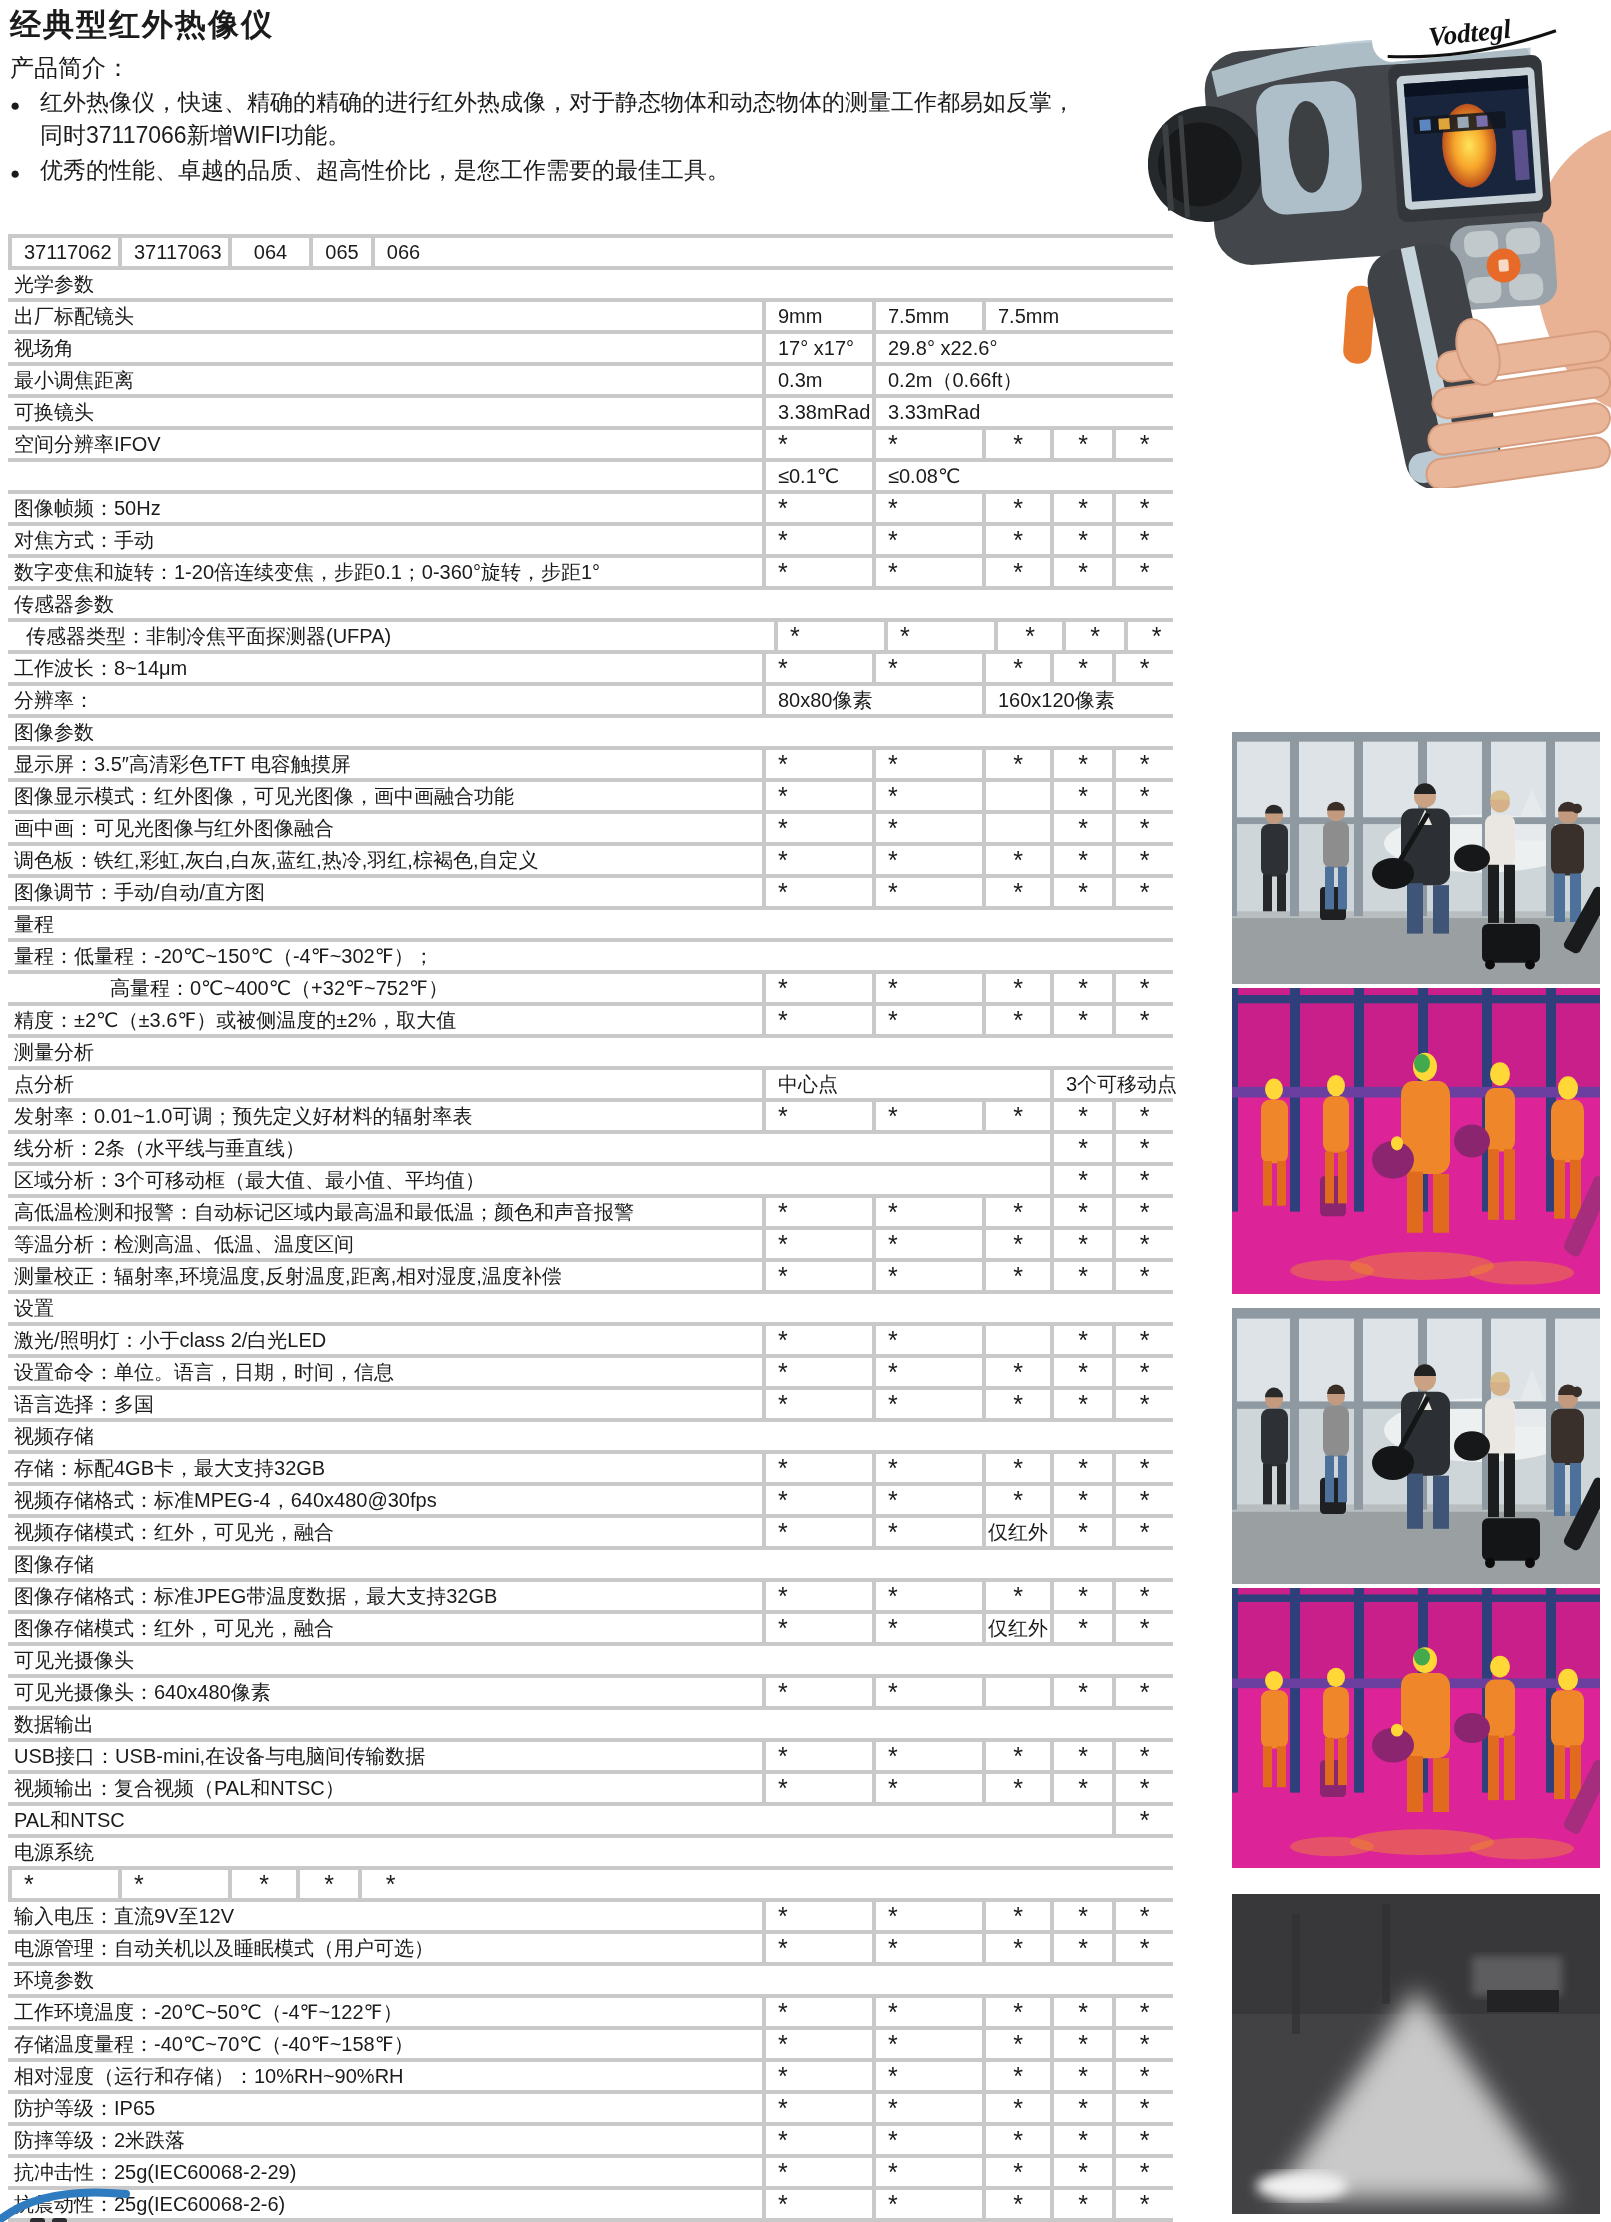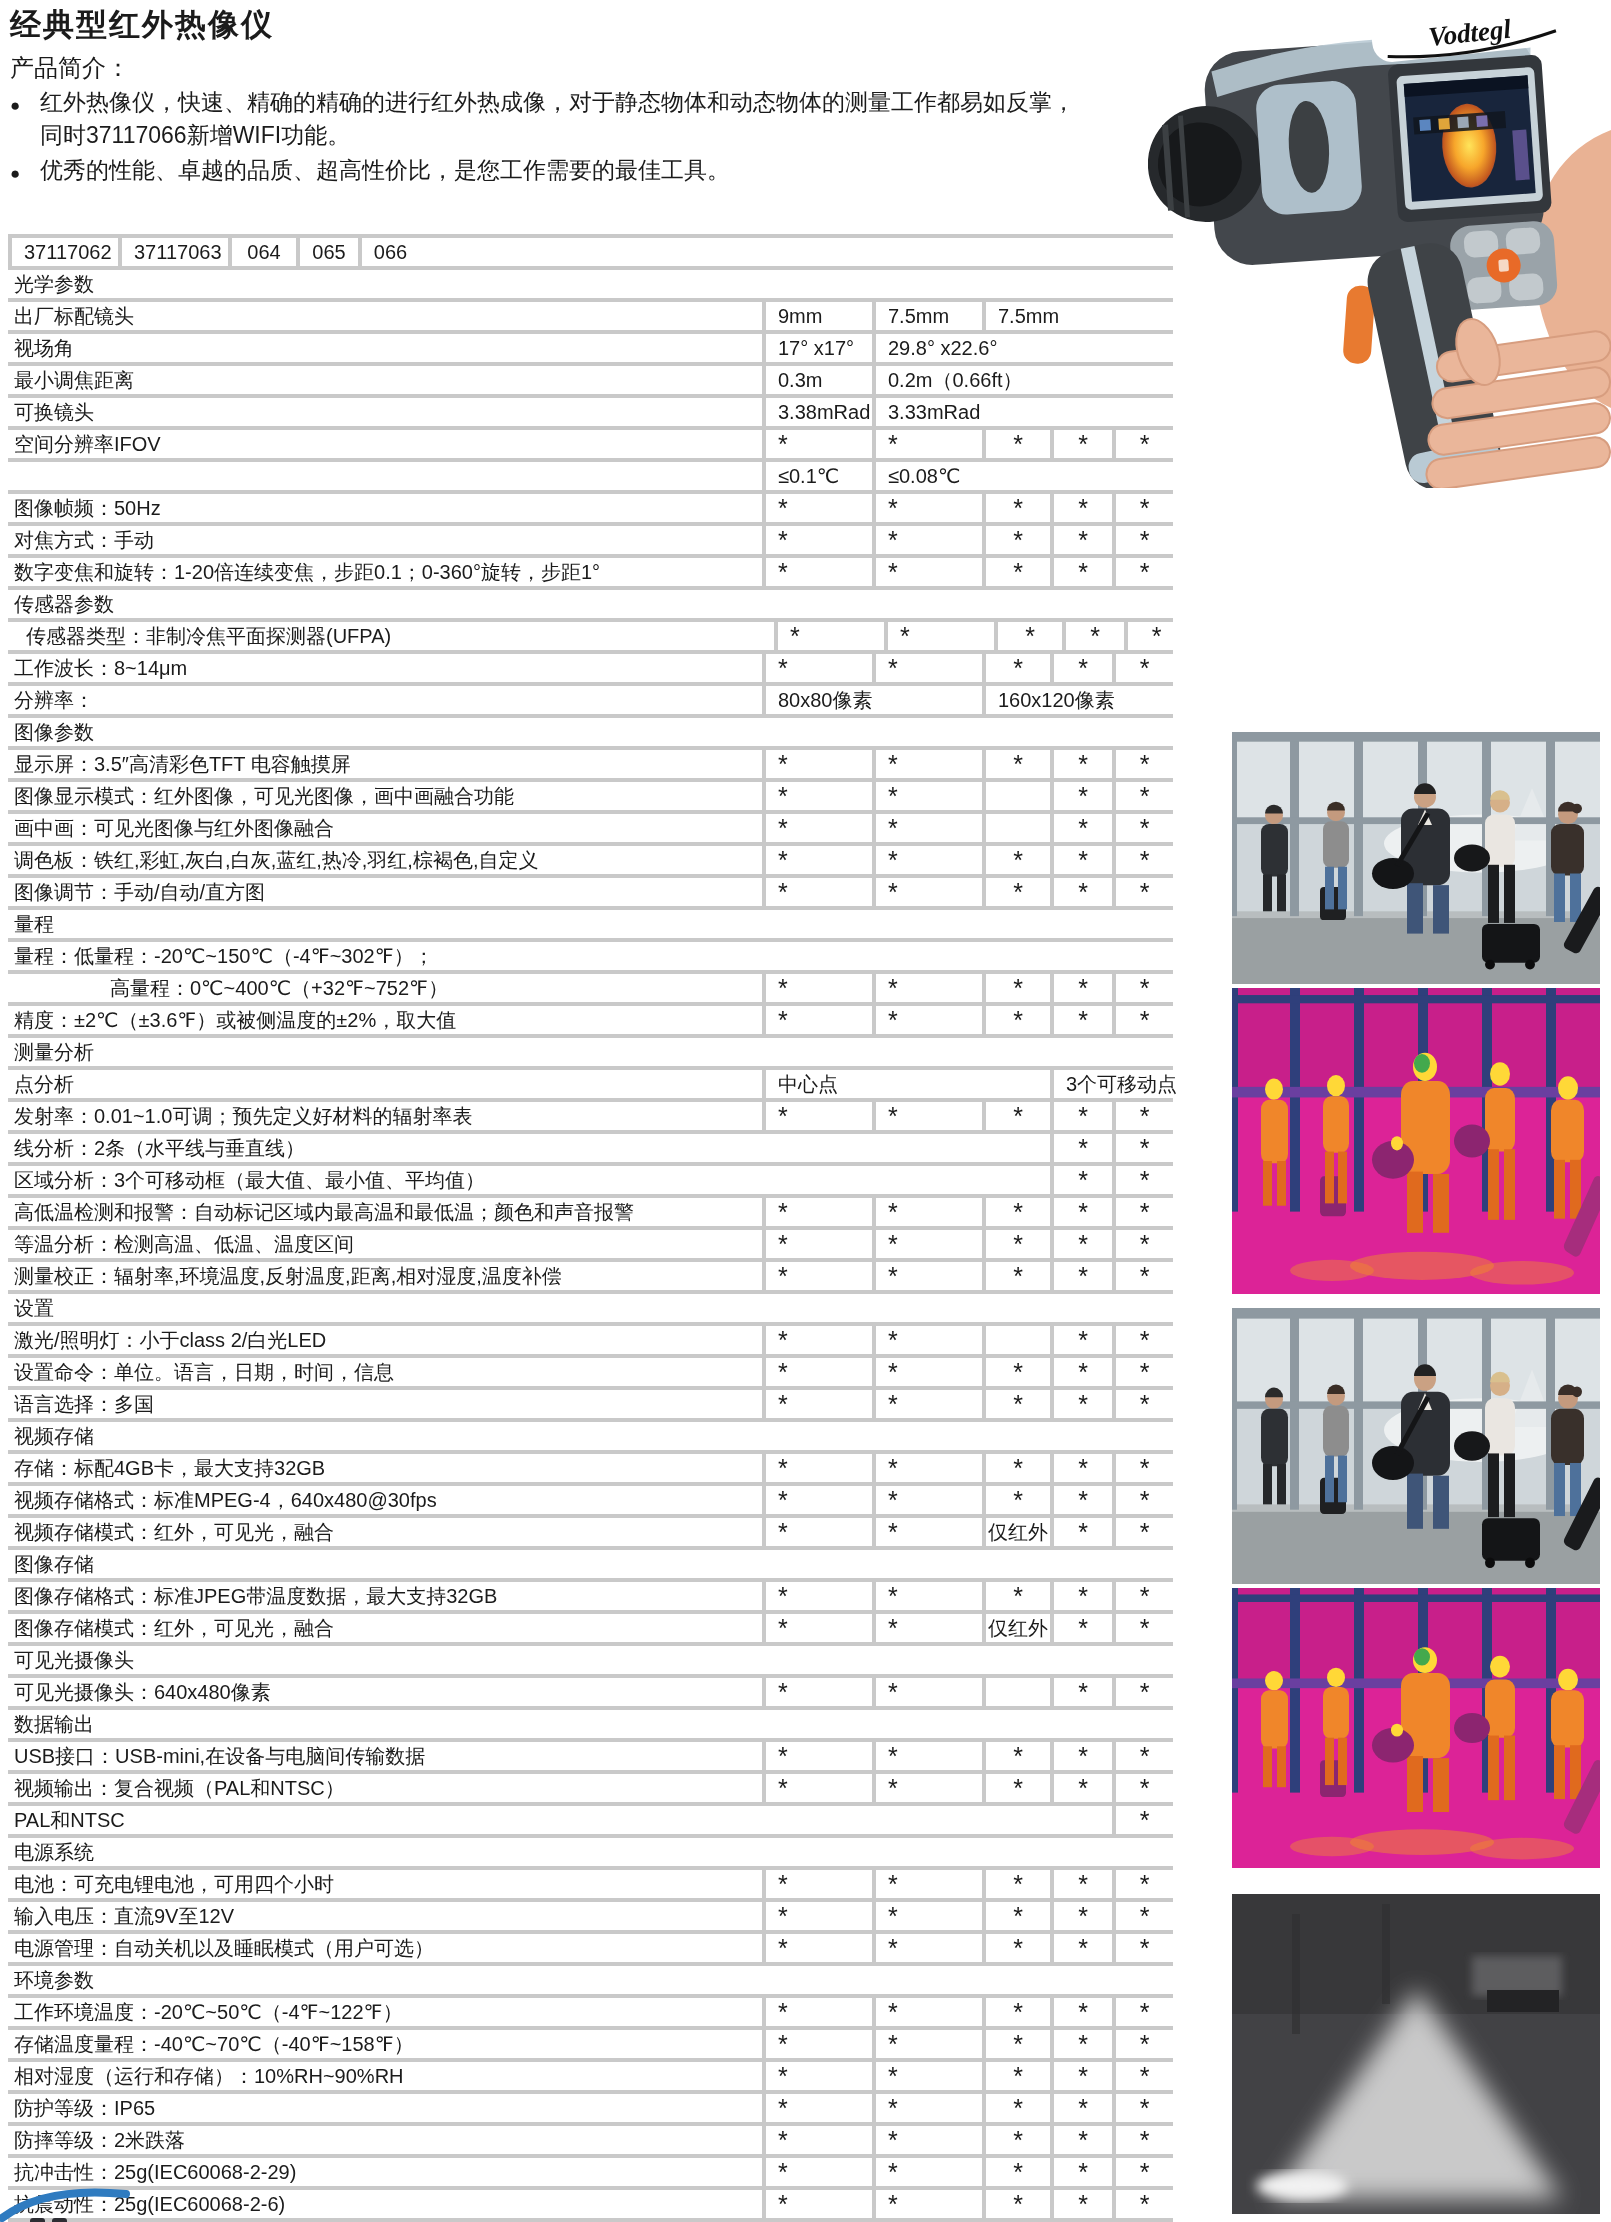--- a/index.html
+++ b/index.html
@@ -55,21 +55,21 @@
       <div>
         <div>优秀的性能、卓越的品质、超高性价比，是您工作需要的最佳工具。</div>
       </div>
     </div>
   </div>
 
   <div class="spec-table" id="specTable">
       <div class="trow">
         <div class="cell al" style="width: 110px;">37117062</div>
         <div class="cell al" style="width: 110px;">37117063</div>
-        <div class="cell ac" style="width: 68px;">064</div>
+        <div class="cell ac" style="width: 81px;">064</div>
         <div class="cell ac" style="width: 62px;">065</div>
         <div class="cell ac" style="width: 61px;">066</div>
       </div>
       <div class="trow sec">
         <div class="lab" style="width: 1165px;">光学参数</div>
       </div>
       <div class="trow">
         <div class="lab" style="width: 754px;">出厂标配镜头</div>
         <div class="cell al" style="width: 110px;">9mm</div>
         <div class="cell al" style="width: 110px;">7.5mm</div>
@@ -370,21 +370,20 @@
         <div class="cell ac star" style="width: 61px;">*</div>
       </div>
       <div class="trow">
         <div class="lab" style="width: 1104px;">PAL和NTSC</div>
         <div class="cell ac star" style="width: 61px;">*</div>
       </div>
       <div class="trow sec">
         <div class="lab" style="width: 1165px;">电源系统</div>
       </div>
       <div class="trow">
-        <div class="lab" style="width: 754px;">电池：可充电锂电池，可用四个小时</div>
         <div class="cell al star" style="width: 110px;">*</div>
         <div class="cell al star" style="width: 110px;">*</div>
         <div class="cell ac star" style="width: 68px;">*</div>
         <div class="cell ac star" style="width: 62px;">*</div>
         <div class="cell ac star" style="width: 61px;">*</div>
       </div>
       <div class="trow">
         <div class="lab" style="width: 754px;">输入电压：直流9V至12V</div>
         <div class="cell al star" style="width: 110px;">*</div>
         <div class="cell al star" style="width: 110px;">*</div>

